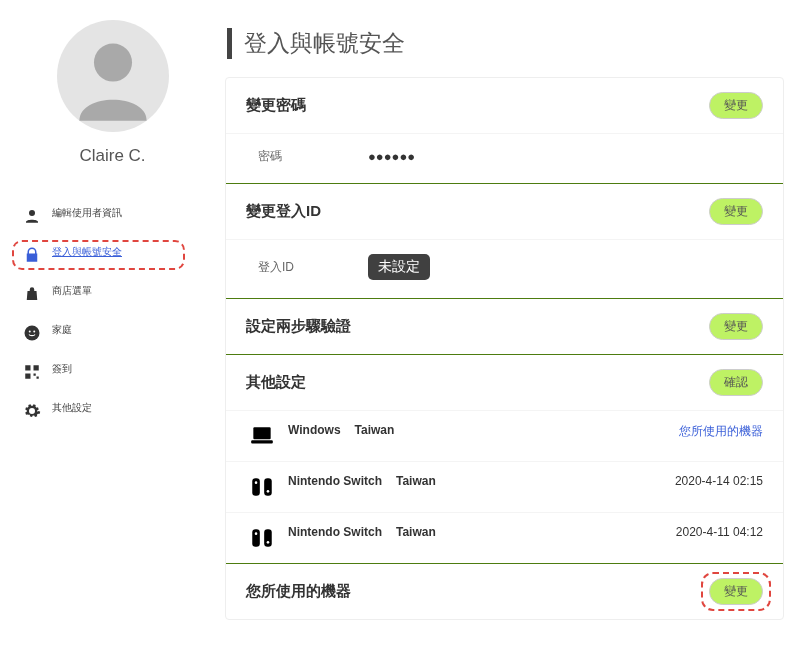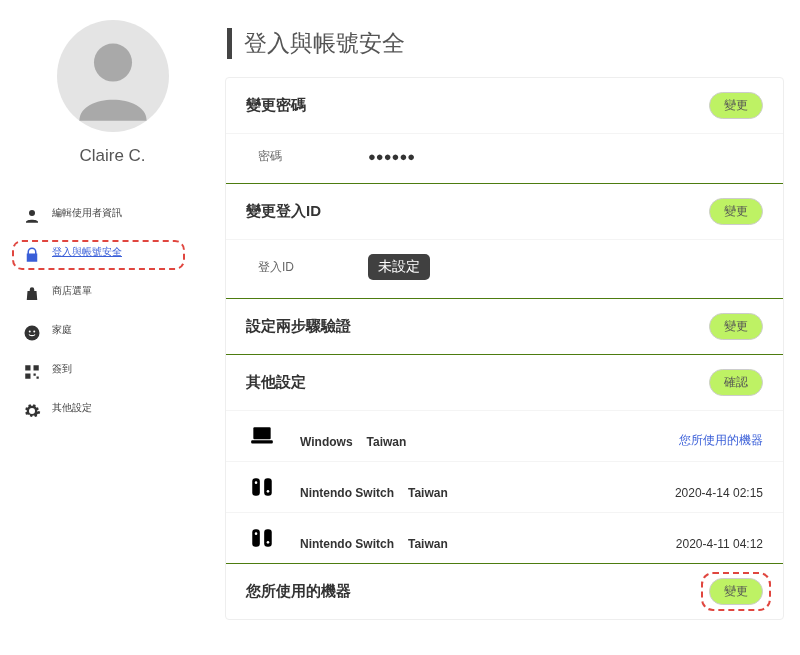--- a/index.html
+++ b/index.html
@@ -108,26 +108,25 @@
   }
   .row .key { width: 110px; color:#666; font-size:12px; }
   .row .val { color:#333; }
   .badge {
     background:#404040; color:#fff;
     border-radius:5px;
     padding:4px 10px;
     font-size:14px;
   }
   .hist-row {
-    display:flex; align-items:flex-end;
+    display:flex; align-items:flex-start;
     padding: 12px 20px 12px 22px;
     border-top:1px solid #f4f4f4;
     font-size:12px;
     color:#333;
-    gap:12px;
   }
   .hist-row .hicon { width:28px; flex:0 0 28px; margin-right:12px; display:flex; align-items:center; justify-content:center; }
   .hist-row .hicon svg { width:26px; height:26px; fill:#000; }
   .hist-row .hinfo { flex:1; display:flex; gap:14px; font-weight:600; }
   .hist-row .hright { color:#333;margin-left:8px; }
   .hist-row .hright.link { color:#3a5fd8; cursor:pointer; }
 </style>
 </head>
 <body>
 

